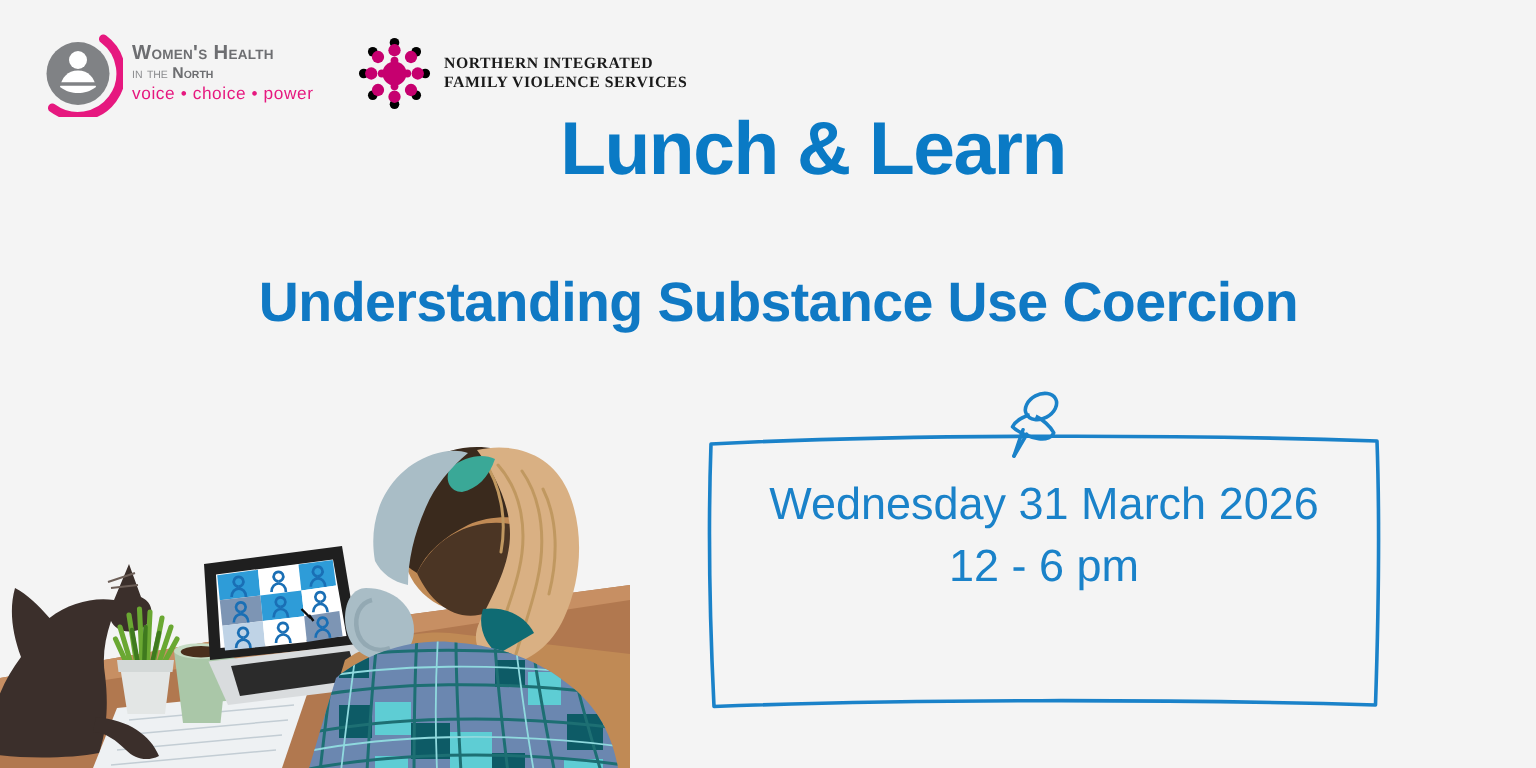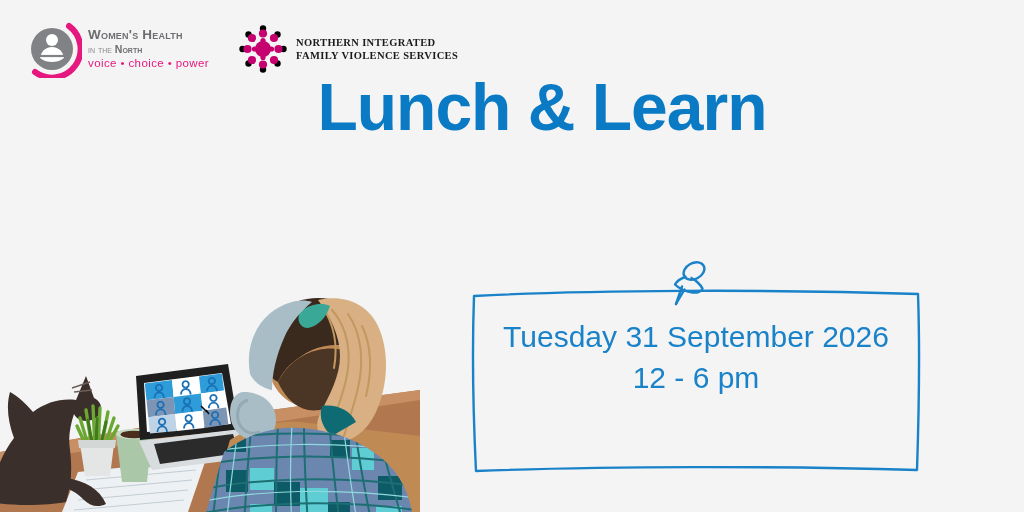--- a/index.html
+++ b/index.html
@@ -26,21 +26,21 @@
   .nifvs-mark{width:48px;height:48px;display:block;}
   .nifvs-text{margin-left:9px;line-height:1.25;}
   .nifvs-text div{font-family:"Liberation Serif", serif;font-size:10.5px;font-weight:bold;
                   color:#1a1a1a;letter-spacing:.35px;white-space:nowrap;
                   font-variant:small-caps;text-transform:uppercase;}
 
   
   .title{
     position:absolute;left:0;right:0;top:74px;text-align:center;
     padding-left:60px;
-    font-size:66px;line-height:1;font-weight:bold;color:#0a7ac5;
+    font-size:50px;line-height:1;font-weight:bold;color:#0a7ac5;
     letter-spacing:-1px;
   }
   .subtitle{
     position:absolute;left:0;right:0;top:182px;text-align:center;
     padding-left:14px;
     font-size:37px;line-height:1.1;font-weight:bold;color:#1079c4;
     letter-spacing:-.4px;
   }
 
   
@@ -107,33 +107,34 @@
         </g>
       </svg>
       <div class="nifvs-text">
         <div>Northern Integrated</div>
         <div>Family Violence Services</div>
       </div>
     </div>
   </div>
 
   <div class="title">Lunch &amp; Learn</div>
+  <div class="subtitle">Understanding Substance Use Coercion</div>
 
   <div class="infobox">
     <svg class="frame" viewBox="0 0 456 205">
       <path d="M6 26 C120 20, 300 19, 450 24 C452 80, 451 140, 449 200 C310 196, 140 196, 8 201 C5 140, 4 82, 6 26 Z" fill="none" stroke="#1a82c9" stroke-width="2.4" stroke-linejoin="round" stroke-linecap="round"></path>
       <g transform="translate(196,-12)">
         <ellipse cx="30" cy="13" rx="11" ry="8" transform="rotate(-28 30 13)" fill="none" stroke="#1a82c9" stroke-width="2.4"></ellipse>
         <path d="M22.5 18.5 C18 20, 13 22.5, 11 26.5 C14.5 30, 22 33.5, 28.5 34.5 C33.5 35.2, 37.5 33.5, 38.5 30.5 C36.5 26.5, 31 21.5, 26.5 19.5" fill="none" stroke="#1a82c9" stroke-width="2.4" stroke-linejoin="round"></path>
         <path d="M18 28.5 L12 46" fill="none" stroke="#1a82c9" stroke-width="2.4" stroke-linecap="round"></path>
         <path d="M12 46 L20.5 31.5" fill="none" stroke="#1a82c9" stroke-width="2.4" stroke-linecap="round"></path>
       </g>
     </svg>
     <div class="lines">
-      <div>Tuesday 31 September 2026</div>
+      <div>Wednesday 31 March 2026</div>
       <div>12 - 6 pm</div>
     </div>
   </div>
 
   <div class="illo">
     <svg viewBox="0 0 420 272">
 
       <g>
         <path d="M0 212 L0 272 L420 272 L420 150 L150 186 Z" fill="#b1784f"></path>
         <path d="M0 212 L150 186 L420 150 L420 160 L0 224 Z" fill="#c78f63"></path>

